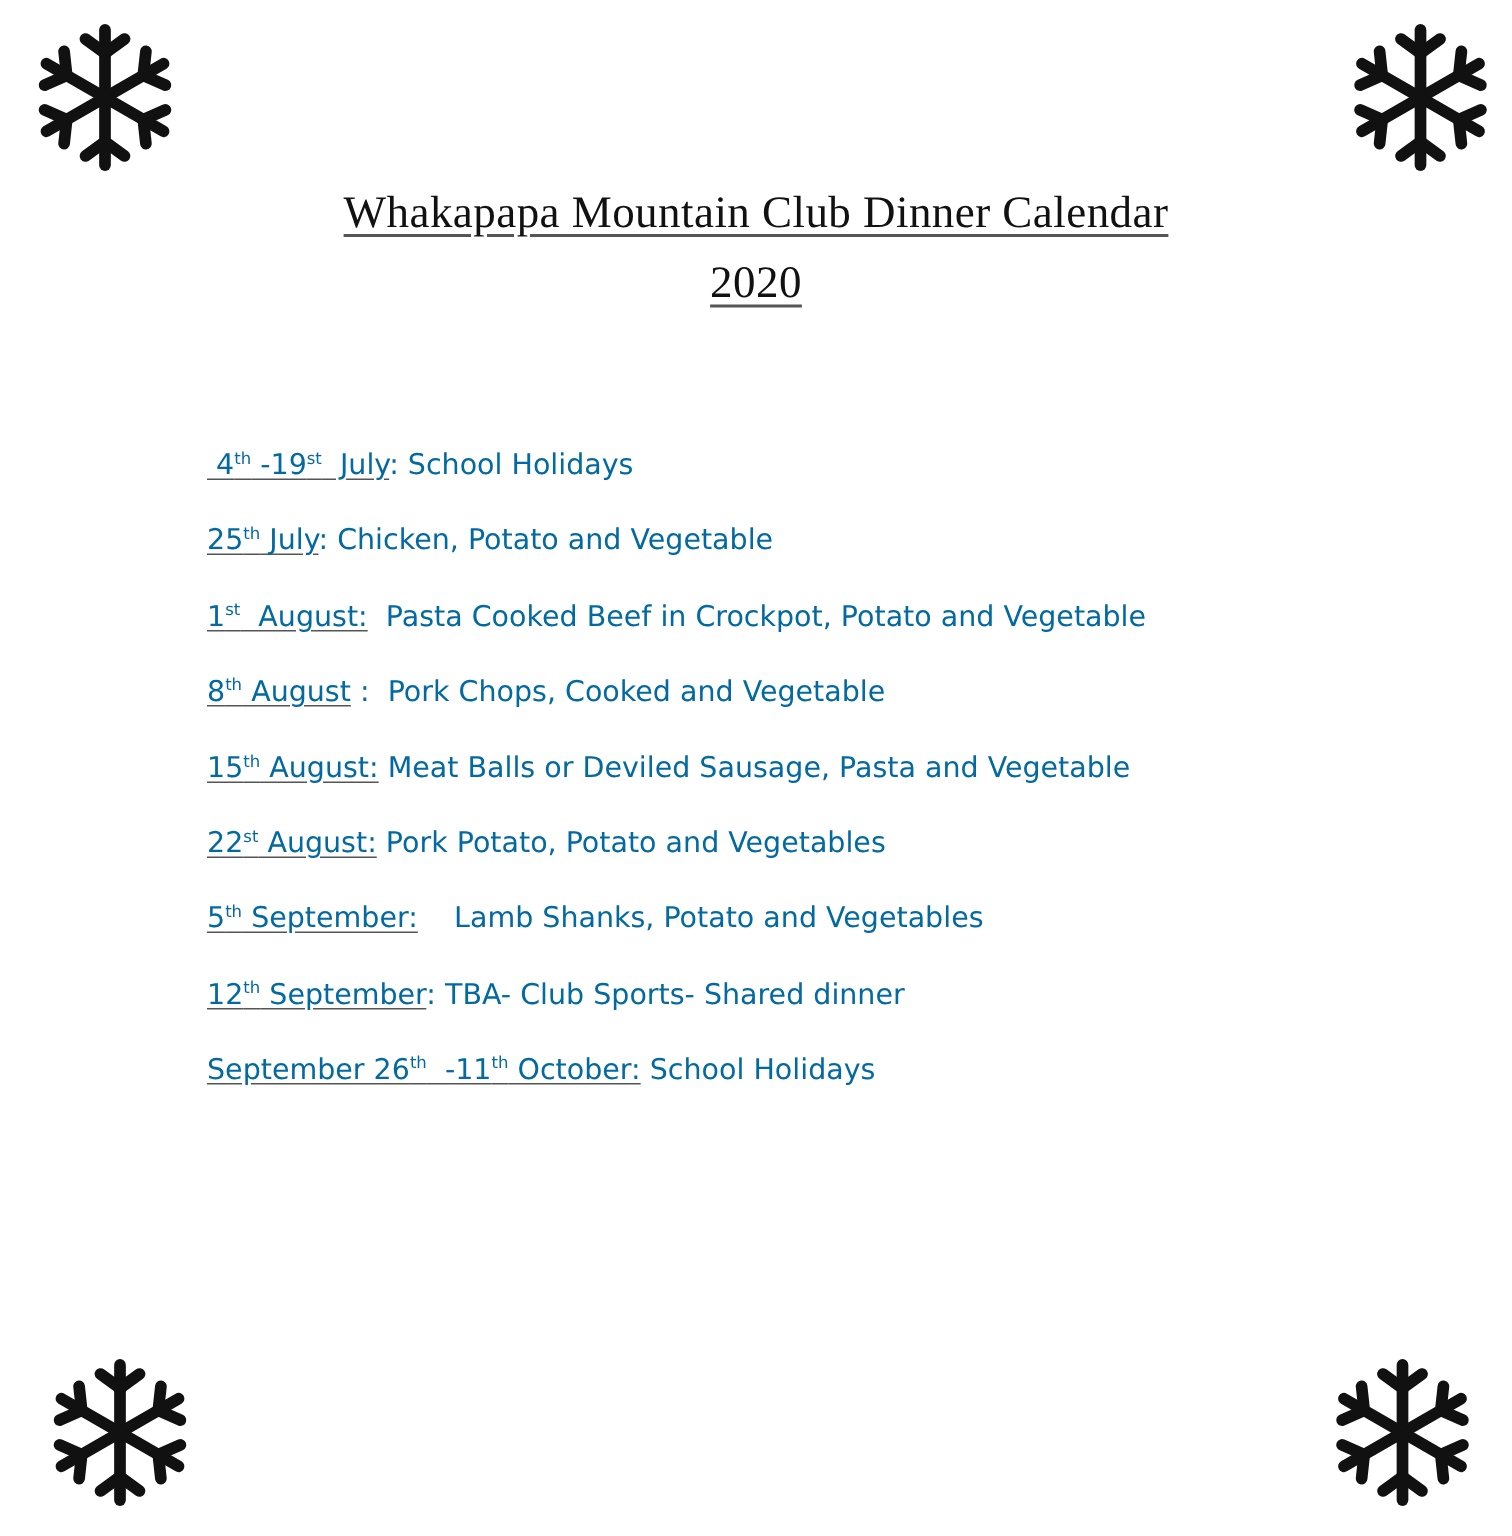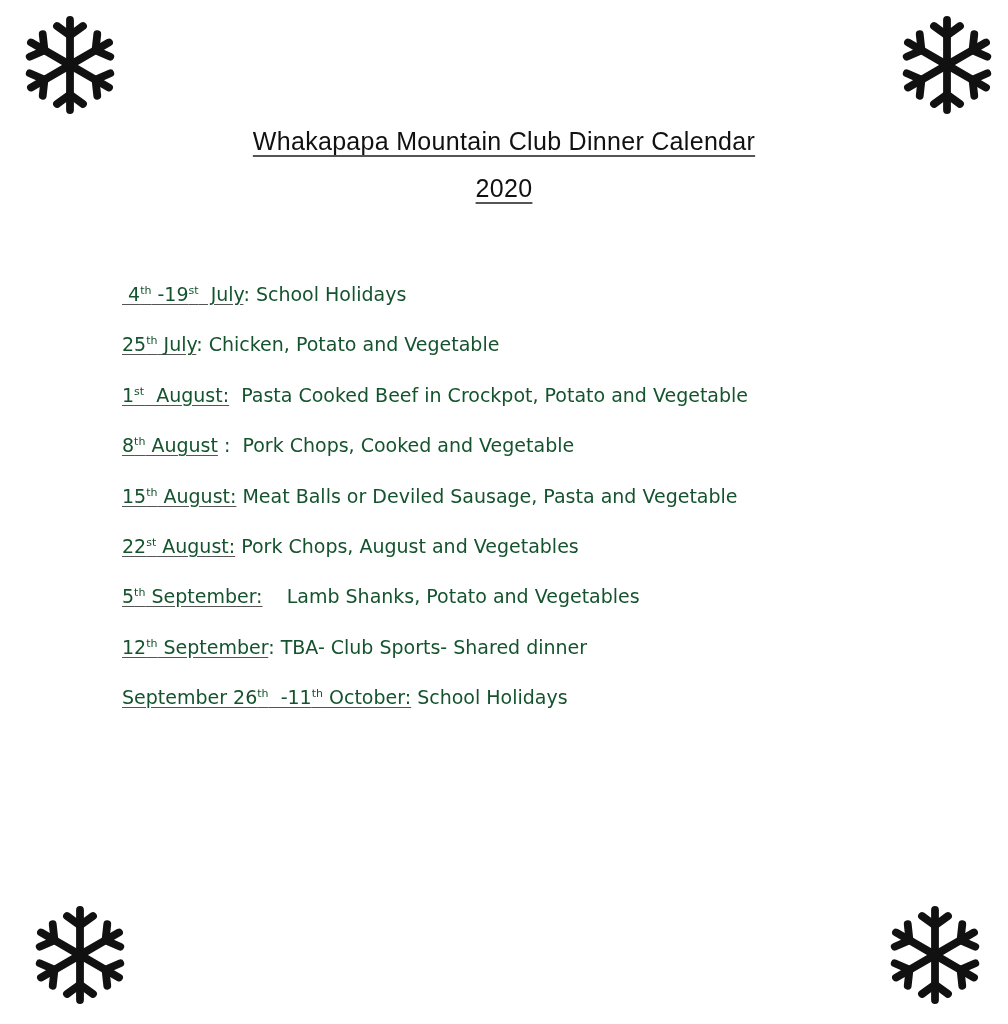--- a/index.html
+++ b/index.html
@@ -7,28 +7,28 @@
     .flake { position: absolute; width: 104px; height: 112px; }
     .flake svg { width: 100%; height: 100%; display: block; }
     #flake-tl { left: 18px; top: 9px; }
     #flake-tr { left: 895px; top: 9px; }
     #flake-bl { left: 28px; top: 899px; }
     #flake-br { left: 883px; top: 899px; }
 
     .title {
       position: absolute; left: 0; right: 0; top: 118px;
       text-align: center;
-      font-family: Liberation Sans, sans-serif;
-      font-size: 25px; line-height: 47px; color: #111;
+      font-family: Liberation Serif, serif;
+      font-size: 30px; line-height: 47px; color: #111;
       letter-spacing: 0.3px;
     }
     .title span { text-decoration: underline; text-decoration-thickness: 2px; text-underline-offset: 5px; text-decoration-color: #555; }
 
-    .list { position: absolute; left: 122px; top: 280px; margin: 0; padding: 0; list-style: none;
-      font-family: "DejaVu Sans", "Liberation Sans", sans-serif; font-size: 19px; color: #14532d; }
+    .list { position: absolute; left: 122px; top: 280px; margin: 16px; padding: 0; list-style: none;
+      font-family: "DejaVu Sans", "Liberation Sans", sans-serif; font-size: 19px; color: #0369a1; }
     .list li { height: 50.4px; line-height: 28px; white-space: pre; }
     .date { text-decoration: underline; text-decoration-color: #555; text-underline-offset: 3px; }
     sup { font-size: 11px; vertical-align: 7px; line-height: 0; }
   </style>
 </head>
 <body>
 
 <svg width="0" height="0" style="position:absolute">
   <defs>
     <g id="snowflake-shape" stroke="#111" stroke-width="9" stroke-linecap="round" fill="none">
@@ -70,17 +70,17 @@
   <div><span>Whakapapa Mountain Club Dinner Calendar</span></div>
   <div><span>2020</span></div>
 </div>
 
 <ul class="list" id="entry-list">
     <li><span class="date"> 4<sup>th</sup> -19<sup>st</sup>  July</span><span>: School Holidays</span></li>
     <li><span class="date">25<sup>th</sup> July</span><span>: Chicken, Potato and Vegetable</span></li>
     <li><span class="date">1<sup>st</sup>  August:</span><span>  Pasta Cooked Beef in Crockpot, Potato and Vegetable</span></li>
     <li><span class="date">8<sup>th</sup> August</span><span> :  Pork Chops, Cooked and Vegetable</span></li>
     <li><span class="date">15<sup>th</sup> August:</span><span> Meat Balls or Deviled Sausage, Pasta and Vegetable</span></li>
-    <li><span class="date">22<sup>st</sup> August:</span><span> Pork Chops, August and Vegetables</span></li>
+    <li><span class="date">22<sup>st</sup> August:</span><span> Pork Potato, Potato and Vegetables</span></li>
     <li><span class="date">5<sup>th</sup> September:</span><span>    Lamb Shanks, Potato and Vegetables</span></li>
     <li><span class="date">12<sup>th</sup> September</span><span>: TBA- Club Sports- Shared dinner</span></li>
     <li><span class="date">September 26<sup>th</sup>  -11<sup>th</sup> October:</span><span> School Holidays</span></li>
   </ul>
 
 </body></html>

